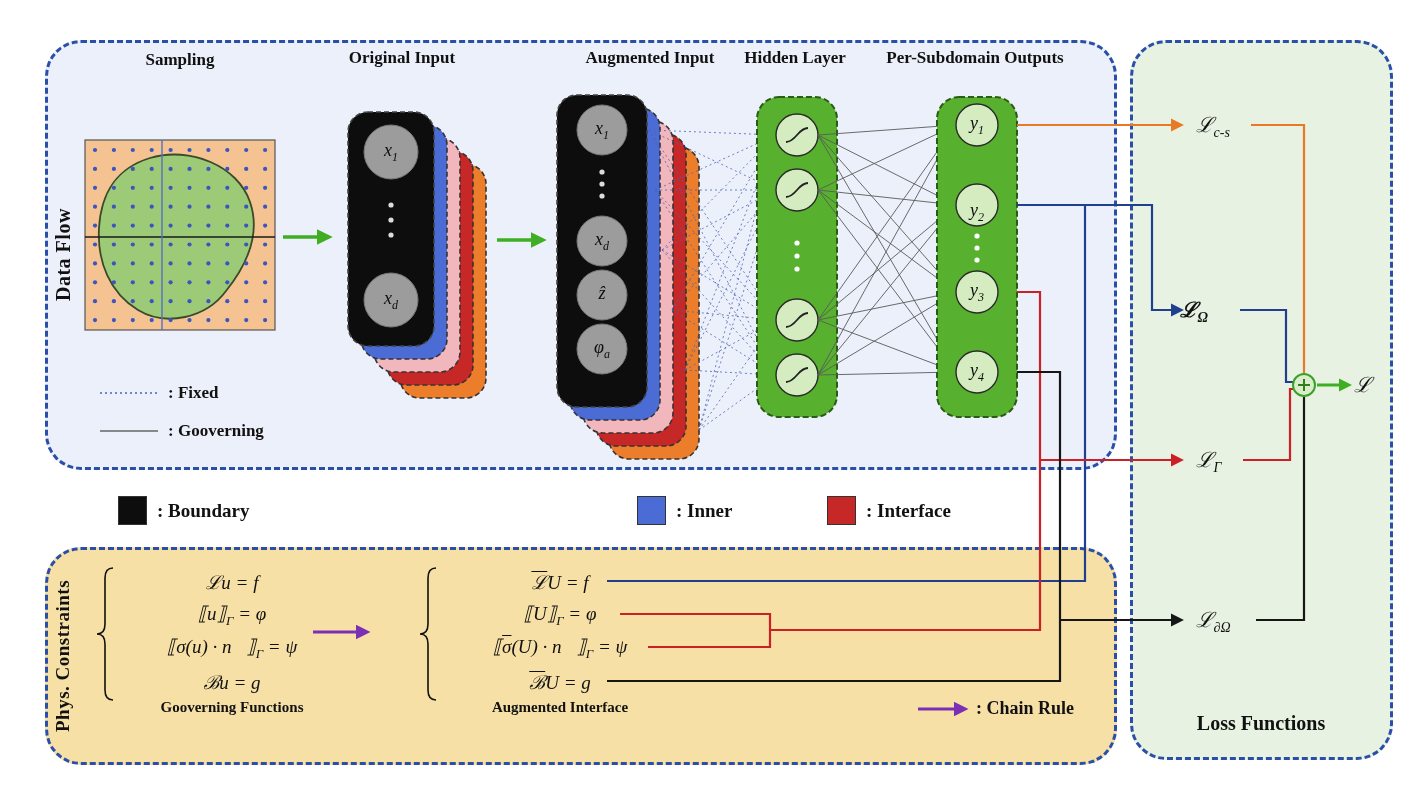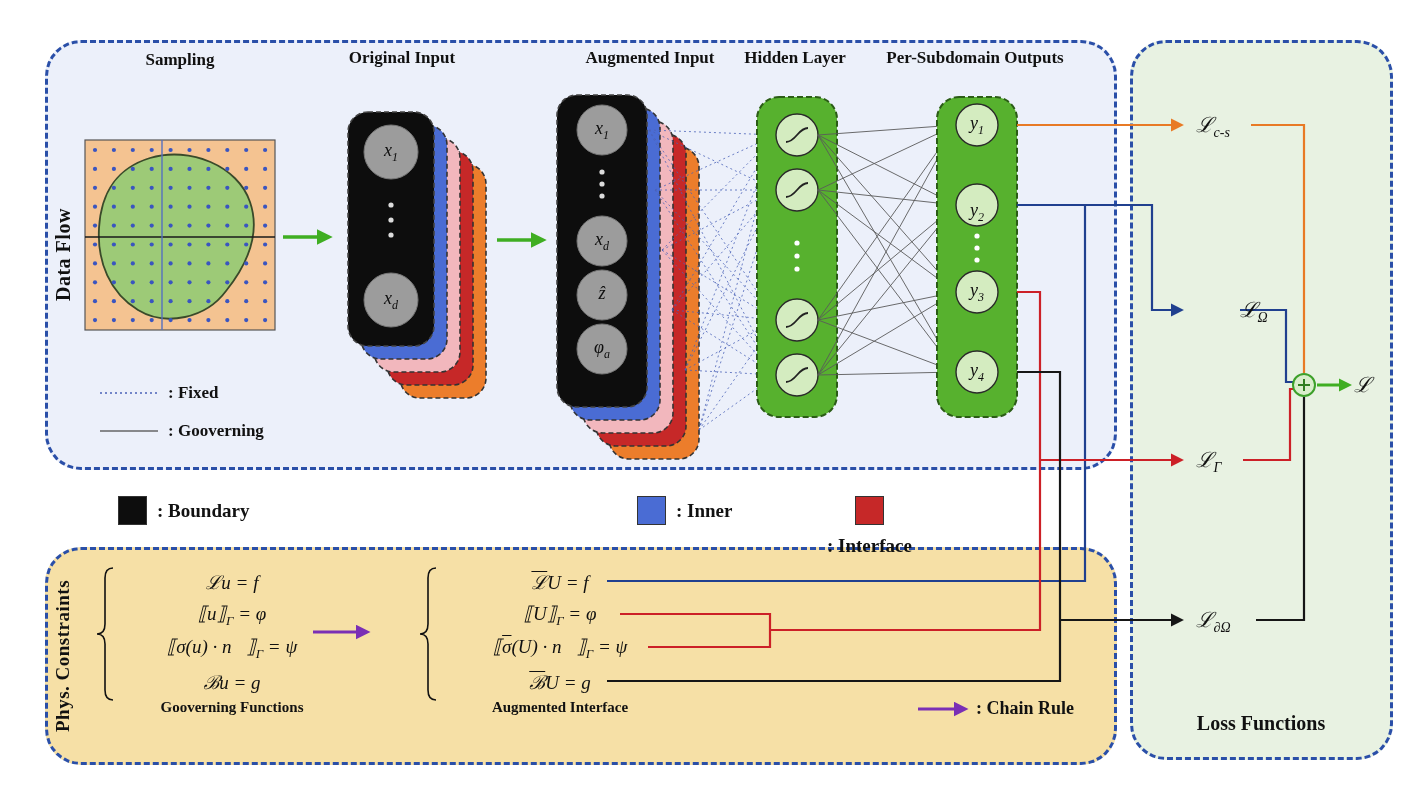--- a/index.html
+++ b/index.html
@@ -333,36 +333,36 @@
   <div class="nlabel" style="left:572px;top:283px;"><span>ẑ</span><sub></sub></div>
   <div class="nlabel" style="left:572px;top:337px;"><span>φ</span><sub>a</sub></div>
 
   <div class="nlabel" style="left:947px;top:113px;"><span>y</span><sub>1</sub></div>
   <div class="nlabel" style="left:947px;top:200px;"><span>y</span><sub>2</sub></div>
   <div class="nlabel" style="left:947px;top:280px;"><span>y</span><sub>3</sub></div>
   <div class="nlabel" style="left:947px;top:360px;"><span>y</span><sub>4</sub></div>
 
   <div class="legend-item" style="left:118px;top:496px;justify-content:center;"><span class="sq sqc0"></span><span>: Boundary</span></div>
   <div class="legend-item" style="left:637px;top:496px;"><span class="sq sqc2"></span><span>: Inner</span></div>
-  <div class="legend-item" style="left:827px;top:496px;flex-direction:column;"><span class="sq sqc3"></span><span>: Interface</span></div>
+  <div class="legend-item" style="left:827px;top:496px;"><span class="sq sqc3"></span><span>: Interface</span></div>
 
   <div class="eq" style="left:232px;top:569px;"><span>ℒu = f</span><span class="ol"></span><span></span><sub></sub><span></span></div>
   <div class="eq" style="left:232px;top:602px;"><span>⟦u⟧</span><span class="ol"></span><span></span><sub>Γ</sub><span> = φ</span></div>
   <div class="eq" style="left:232px;top:635px;"><span>⟦σ(u) · n⃗⟧</span><span class="ol"></span><span></span><sub>Γ</sub><span> = ψ</span></div>
   <div class="eq" style="left:232px;top:669px;"><span>ℬu = g</span><span class="ol"></span><span></span><sub></sub><span></span></div>
   <div class="caption" style="left:232px;top:699px;">Gooverning Functions</div>
 
   <div class="eq" style="left:560px;top:569px;"><span></span><span class="ol">ℒ</span><span>U = f</span><sub></sub><span></span></div>
   <div class="eq" style="left:560px;top:602px;"><span>⟦U⟧</span><span class="ol"></span><span></span><sub>Γ</sub><span> = φ</span></div>
   <div class="eq" style="left:560px;top:635px;"><span>⟦</span><span class="ol">σ</span><span>(U) · n⃗⟧</span><sub>Γ</sub><span> = ψ</span></div>
   <div class="eq" style="left:560px;top:669px;"><span></span><span class="ol">ℬ</span><span>U = g</span><sub></sub><span></span></div>
   <div class="caption" style="left:560px;top:699px;">Augmented Interface</div>
 
   <div class="txt" style="left:976px;top:698px;font-weight:bold;font-size:18px;">: Chain Rule</div>
 
   <div class="lossl" style="left:1196px;top:110px;"><span>ℒ</span><sub>c-s</sub></div>
-  <div class="lossl" style="left:1240px;top:295px;"><span>ℒ</span><sub>Ω</sub></div>
+  <div class="lossl" style="left:1180px;top:295px;font-weight:bold;"><span>ℒ</span><sub>Ω</sub></div>
   <div class="lossl" style="left:1196px;top:445px;"><span>ℒ</span><sub>Γ</sub></div>
   <div class="lossl" style="left:1196px;top:605px;"><span>ℒ</span><sub>∂Ω</sub></div>
   <div class="lossl" style="left:1354px;top:370px;">ℒ</div>
   <div class="caption" id="loss-title" style="left:1261px;top:712px;">Loss Functions</div>
 
 </div>
 
 </body></html>

